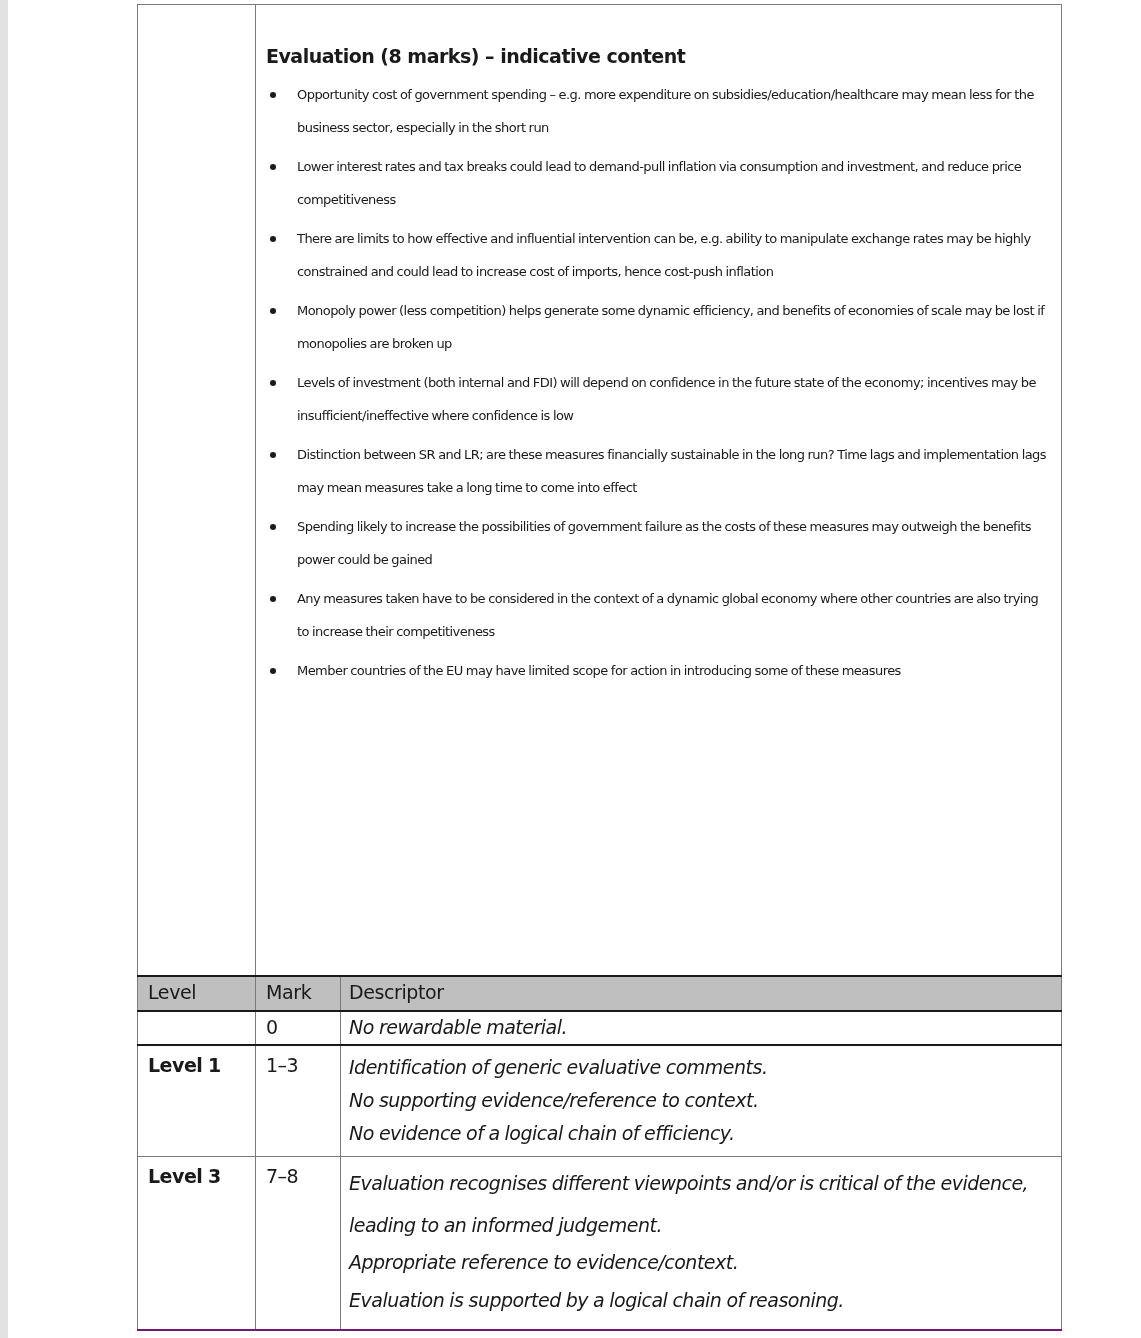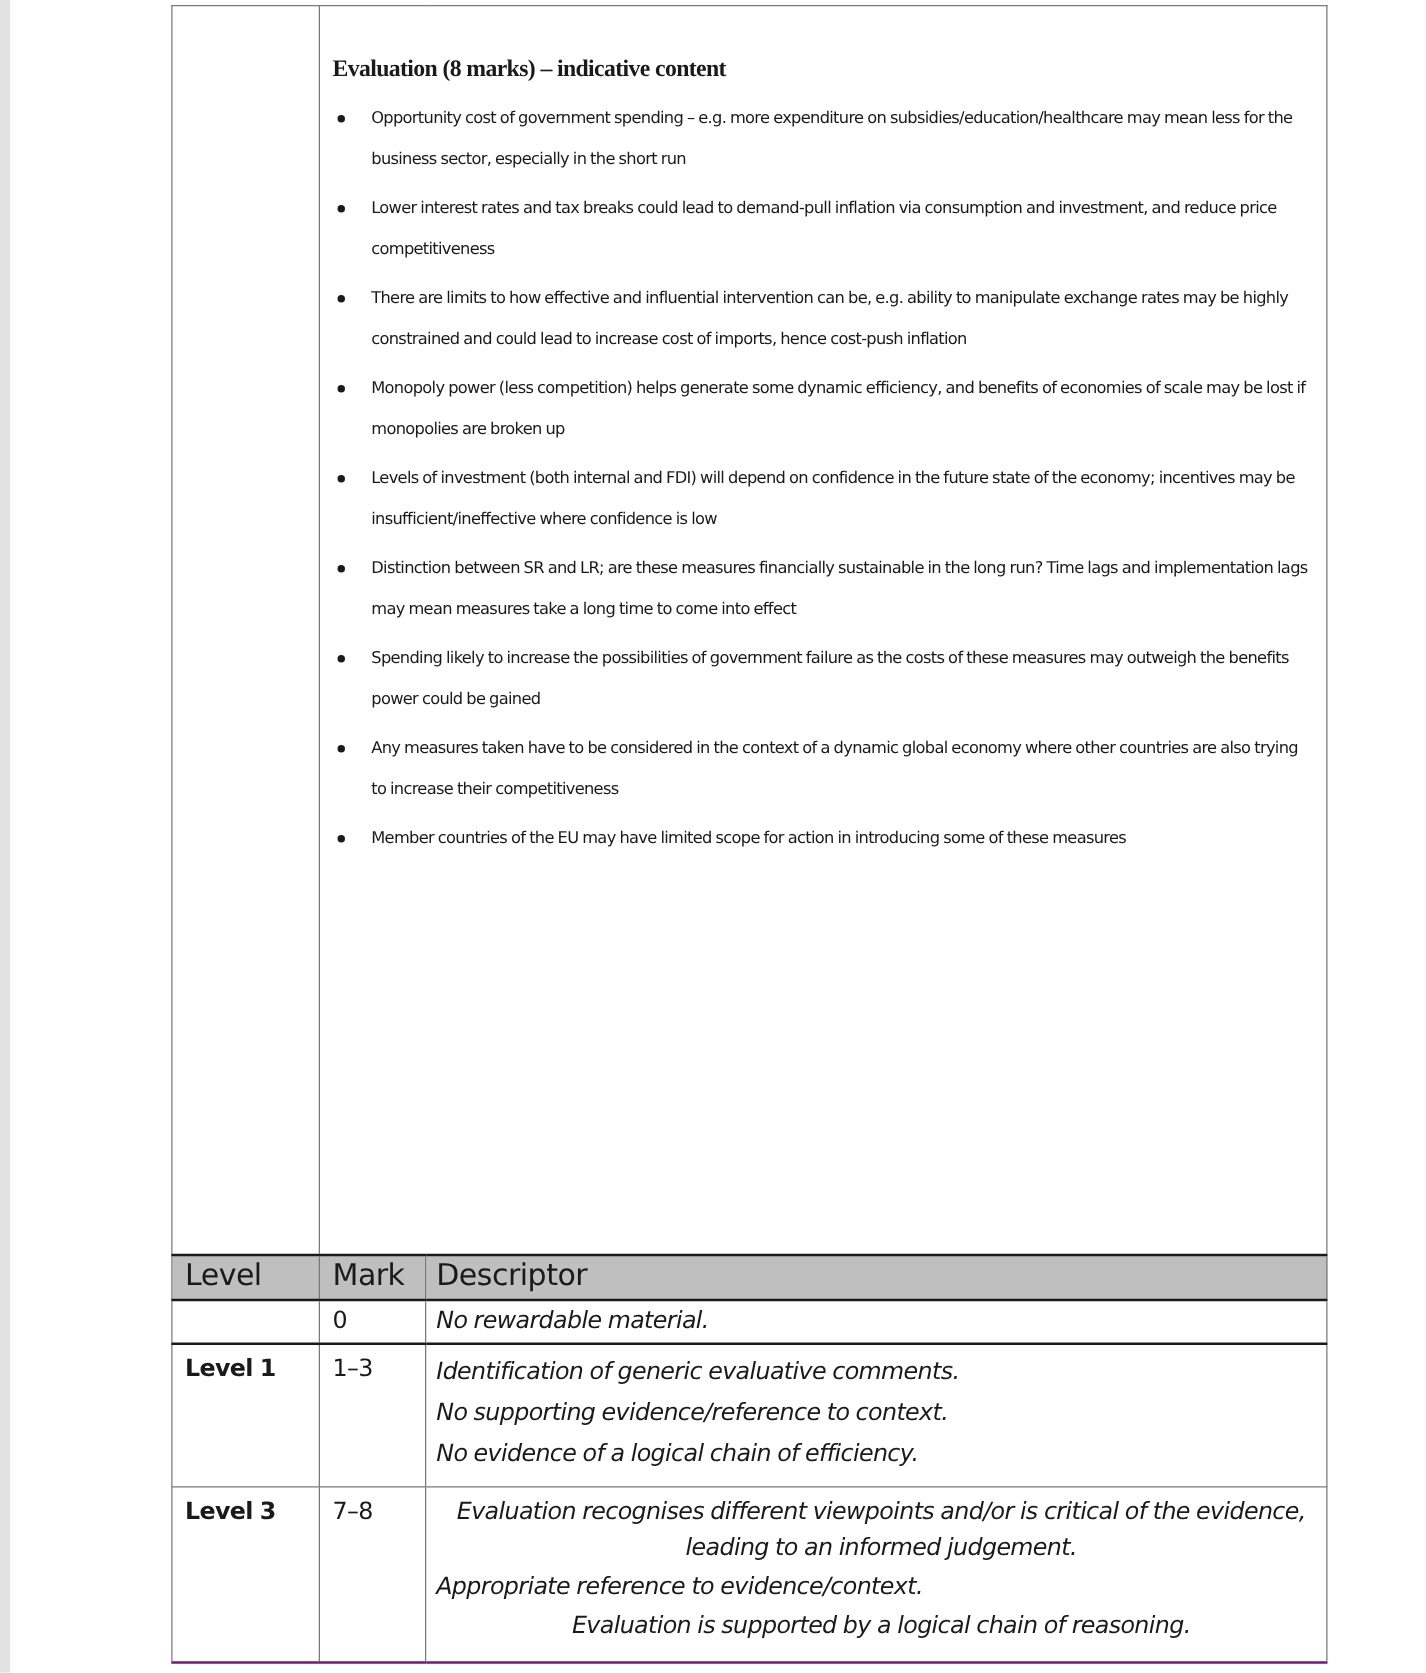--- a/index.html
+++ b/index.html
@@ -9,44 +9,44 @@
   }
   .left-strip { position: absolute; left: 0; top: 0; width: 8px; height: 1338px; background: #e2e2e2; }
   .doc-table {
     position: absolute; left: 137px; top: 4px; width: 924px; height: 1327px;
     border-collapse: collapse; table-layout: fixed;
   }
   .doc-table td { padding: 0; vertical-align: top; }
   .top-left { width: 117px; border: 1.5px solid #7a7a7a; }
   .content-cell { border: 1.5px solid #7a7a7a; height: 924px; }
   .content { padding: 38px 10px 0 10px; }
-  .heading { font-weight: bold; font-size: 19px; letter-spacing: -0.5px; margin: 0 0 9px 0; line-height: 26px; font-family: Liberation Serif, serif; }
+  .heading { font-weight: bold; font-size: 19px; letter-spacing: -0.5px; margin: 0 0 9px 0; line-height: 26px; }
   ul.bullets { list-style: none; margin: 0; padding: 0; }
   ul.bullets li {
     position: relative; padding-left: 31px; font-size: 13px; line-height: 33px;
     letter-spacing: -0.55px; margin-bottom: 6px; word-spacing: -0.5px;
   }
   ul.bullets li .dot {
     position: absolute; left: 4px; top: 14px; width: 6px; height: 6px; border-radius: 50%; background: #1a1a1a;
   }
   tr.header-row td {
     background: #bfbfbf; border-top: 2px solid #1a1a1a; border-bottom: 2px solid #1a1a1a;
-    font-size: 24px; height: 31px; line-height: 31px; padding-left: 10px; letter-spacing: -0.4px;
+    font-size: 19px; height: 31px; line-height: 31px; padding-left: 10px; letter-spacing: -0.4px;
   }
   .rubric td { font-size: 19px; letter-spacing: -0.5px; word-spacing: -0.5px; }
   .col-level { border-left: 1.5px solid #7a7a7a; border-right: 1.5px solid #7a7a7a; padding-left: 10px !important; }
   .col-mark { border-right: 1.5px solid #7a7a7a; padding-left: 10px !important; }
   .col-desc { border-right: 1.5px solid #7a7a7a; padding-left: 8px !important; }
   tr.row-zero td { height: 31px; line-height: 31px; border-bottom: 2px solid #1a1a1a; }
   tr.level-row td { border-bottom: 1.5px solid #7a7a7a; }
   tr.level-row td.col-level, tr.level-row td.col-mark { padding-top: 4px; line-height: 30px; }
   tr.level-row td.col-desc { padding-top: 5px; }
   .level-name { font-weight: bold; }
   .desc-line { line-height: 33px; font-style: italic; }
-  .desc-line.tight { line-height: 29px; text-align: center; }
+  .desc-line.tight { line-height: 42px; }
   tr.l1 td { height: 96px; }
   tr.l2 td { height: 96px; }
   tr.l3 td { height: 124px; border-bottom: 2px solid #701a75; }
 </style>
 </head>
 <body>
 
 <div class="left-strip"></div>
 
 <table class="doc-table">

